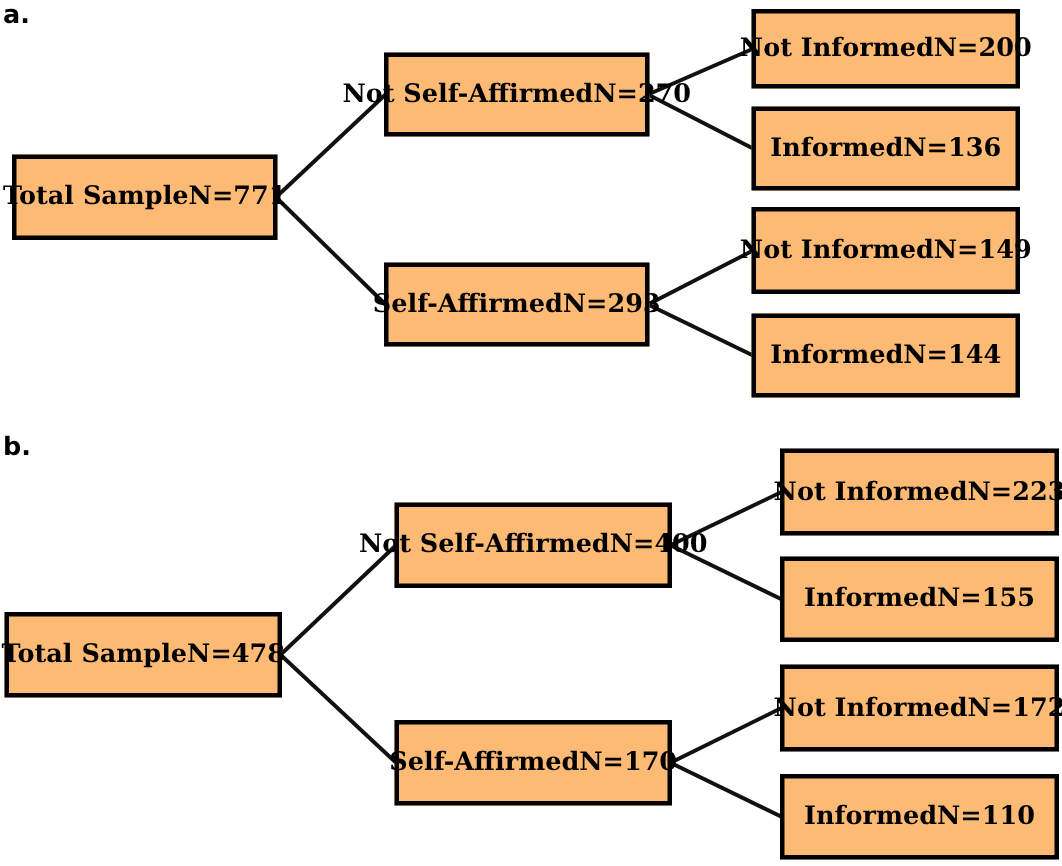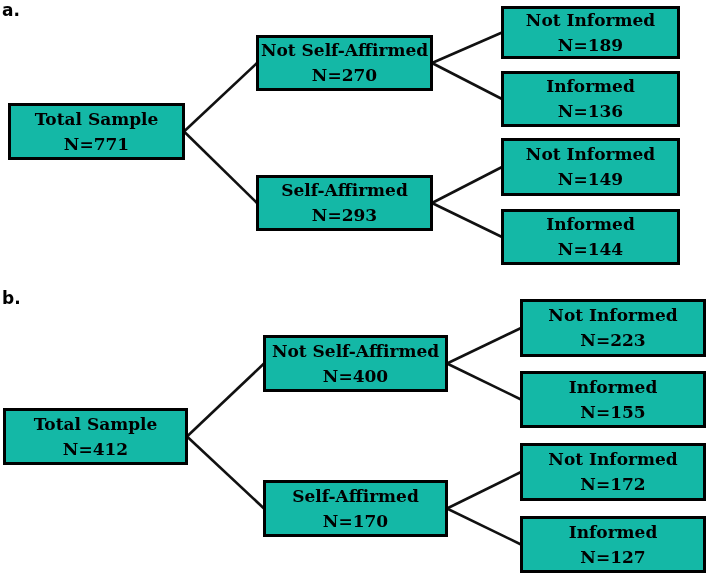--- a/index.html
+++ b/index.html
@@ -16,24 +16,24 @@
     position:absolute;
     font-family:"DejaVu Sans","Liberation Sans",sans-serif;
     font-weight:bold;
     font-size:17px;
     color:#000000;
     line-height:1;
   }
   .node{
     position:absolute;
     box-sizing:border-box;
-    background:#14b8a6;
+    background:#fdba74;
     border:3px solid #000000;
     display:flex;
-    flex-direction:column;
+    flex-direction:row;
     align-items:center;
     justify-content:center;
     text-align:center;
   }
   .node .t{
     display:block;
     font-size:17px;
     font-weight:600;
     color:#000000;
     line-height:25px;
@@ -74,21 +74,21 @@
     <span class="t">N=270</span>
   </div>
 
   <div class="node" style="left:256px;top:175px;width:177px;height:56px">
     <span class="t">Self-Affirmed</span>
     <span class="t">N=293</span>
   </div>
 
   <div class="node" style="left:501px;top:6px;width:179px;height:53px">
     <span class="t">Not Informed</span>
-    <span class="t">N=189</span>
+    <span class="t">N=200</span>
   </div>
 
   <div class="node" style="left:501px;top:71px;width:179px;height:56px">
     <span class="t">Informed</span>
     <span class="t">N=136</span>
   </div>
 
   <div class="node" style="left:501px;top:138px;width:179px;height:58px">
     <span class="t">Not Informed</span>
     <span class="t">N=149</span>
@@ -96,21 +96,21 @@
 
   <div class="node" style="left:501px;top:209px;width:179px;height:56px">
     <span class="t">Informed</span>
     <span class="t">N=144</span>
   </div>
 
   <div class="panel-label" style="left:2px;top:290px">b.</div>
 
   <div class="node" style="left:3px;top:408px;width:185px;height:57px">
     <span class="t">Total Sample</span>
-    <span class="t">N=412</span>
+    <span class="t">N=478</span>
   </div>
 
   <div class="node" style="left:263px;top:335px;width:185px;height:57px">
     <span class="t">Not Self-Affirmed</span>
     <span class="t">N=400</span>
   </div>
 
   <div class="node" style="left:263px;top:480px;width:185px;height:57px">
     <span class="t">Self-Affirmed</span>
     <span class="t">N=170</span>
@@ -126,16 +126,16 @@
     <span class="t">N=155</span>
   </div>
 
   <div class="node" style="left:520px;top:443px;width:186px;height:58px">
     <span class="t">Not Informed</span>
     <span class="t">N=172</span>
   </div>
 
   <div class="node" style="left:520px;top:516px;width:186px;height:57px">
     <span class="t">Informed</span>
-    <span class="t">N=127</span>
+    <span class="t">N=110</span>
   </div>
 
 </div>
 
 </body></html>

